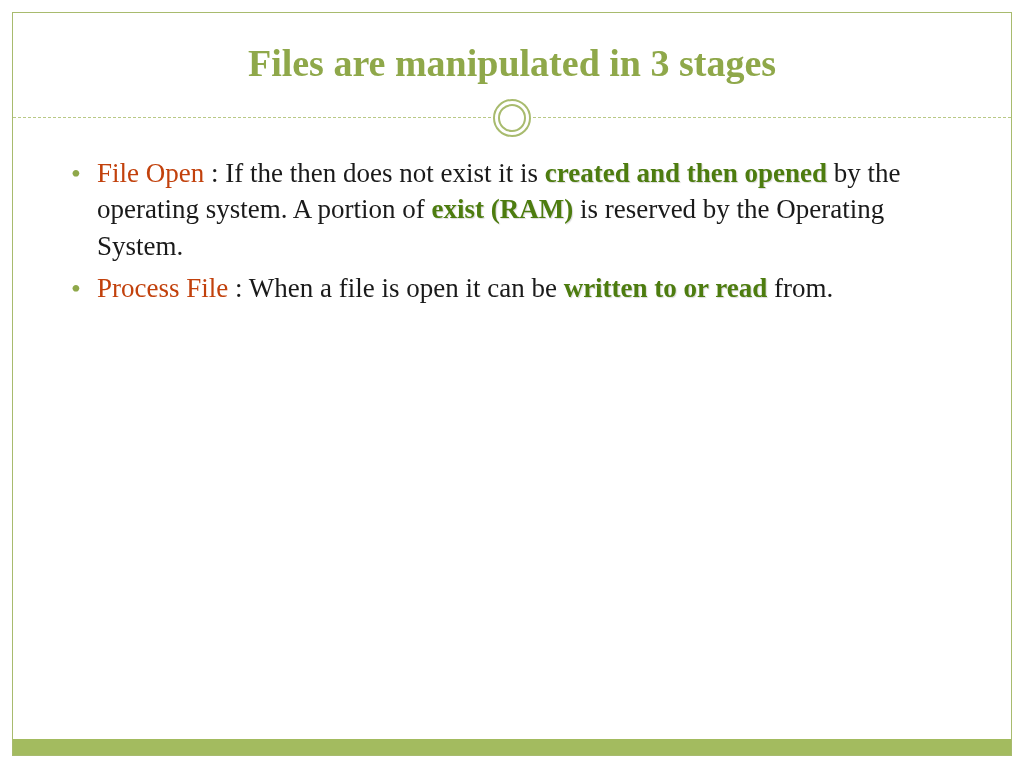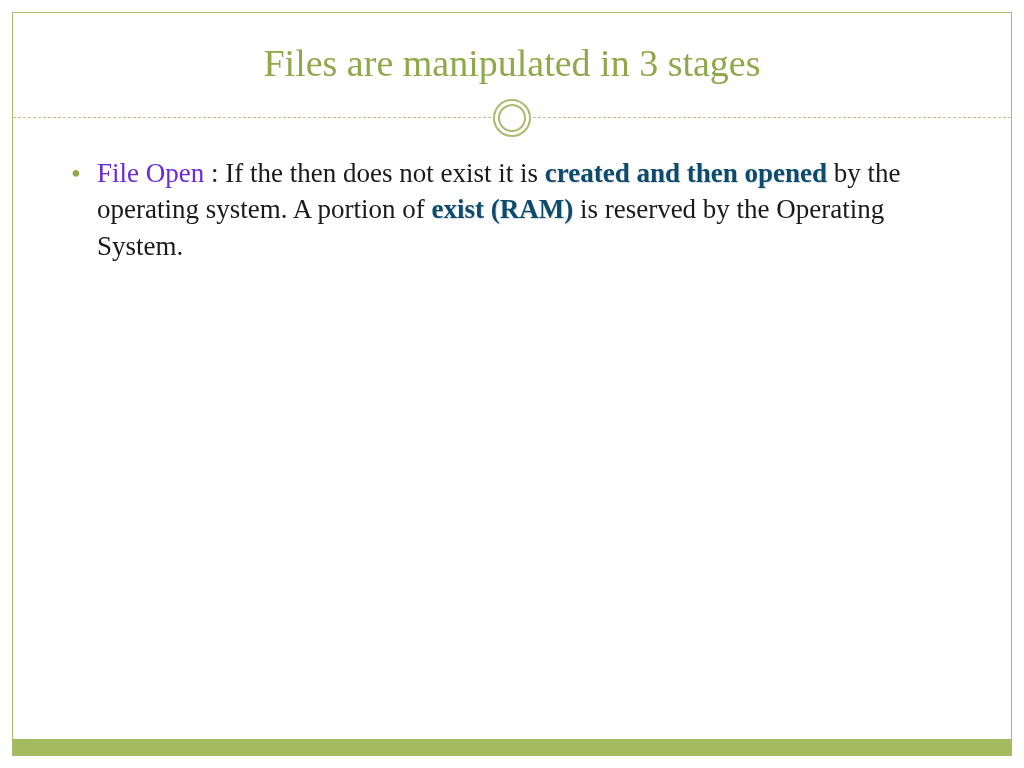--- a/index.html
+++ b/index.html
@@ -16,21 +16,21 @@
     top: 12px;
     left: 12px;
     right: 12px;
     bottom: 12px;
     border: 1px solid #a8bb6e;
   }
   .title {
     text-align: center;
     font-size: 38px;
     color: #8fa84a;
-    font-weight: normal;
+    font-weight: bold;
     padding-top: 28px;
     padding-bottom: 20px;
   }
   .divider-wrap {
     position: relative;
     height: 40px;
     margin-top: -8px;
   }
   .dashed-line {
     position: absolute;
@@ -80,24 +80,24 @@
     margin-bottom: 6px;
   }
   li::before {
     content: "•";
     position: absolute;
     left: 8px;
     top: 0;
     color: #8fa84a;
     font-size: 28px;
   }
-  .term { color: #6d28d9; }
+  .term { color: #c2410c; }
   .bold {
     font-weight: bold;
-    color: #0c4a6e;
+    color: #4d7c0f;
     text-shadow: 1px 1px 1px rgba(0,0,0,0.15);
   }
   .footer-bar {
     position: absolute;
     left: 0;
     right: 0;
     bottom: 0;
     height: 16px;
     background: #a3bb5f;
   }
@@ -115,17 +115,20 @@
           <div class="circle-inner"></div>
         </div>
     </div>
   </div>
 
   <div class="content">
     <ul>
       <li>
         <span class="term">File Open</span><span> : If the then does not exist it is </span><span class="bold">created and then opened</span><span> by the operating system. A portion of </span><span class="bold">exist (RAM)</span><span> is reserved by the Operating System.</span>
       </li>
+      <li>
+        <span class="term">Process File</span><span> : When a file is open it can be </span><span class="bold">written to or read</span><span> from.</span><span class="bold"></span><span></span>
+      </li>
     </ul>
   </div>
 
   <div class="footer-bar"></div>
 </div>
 
 </body></html>

